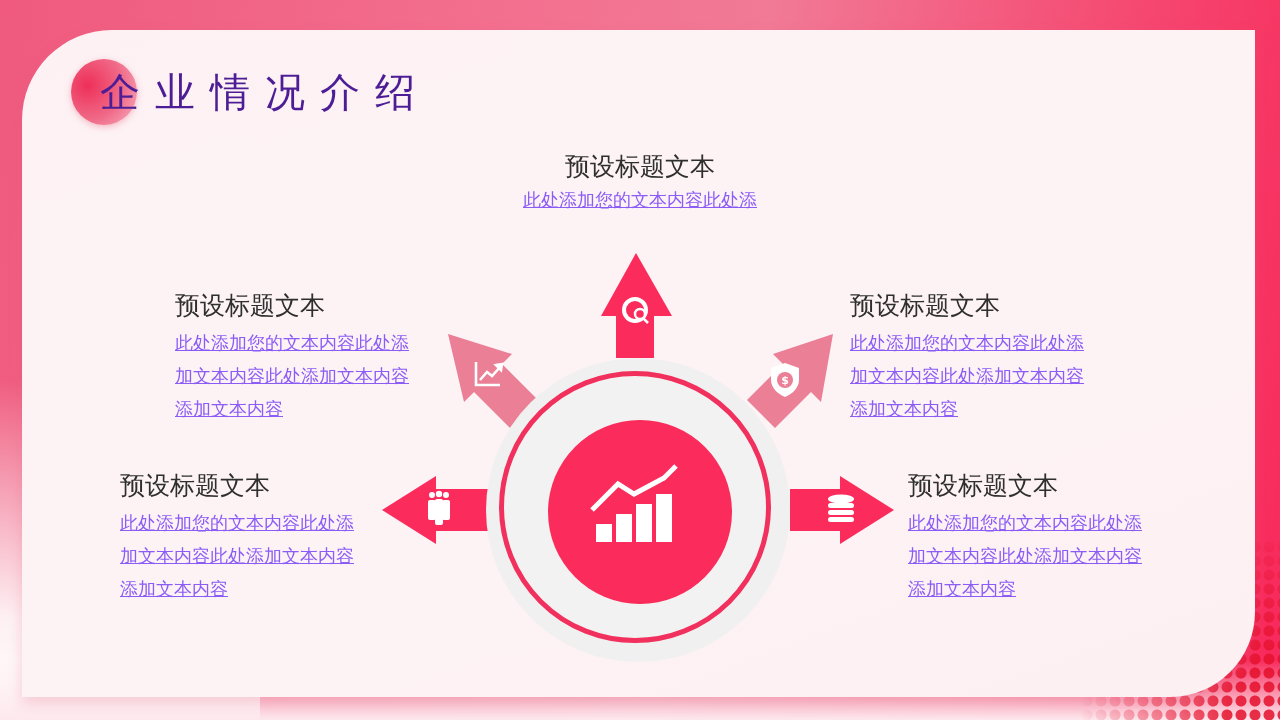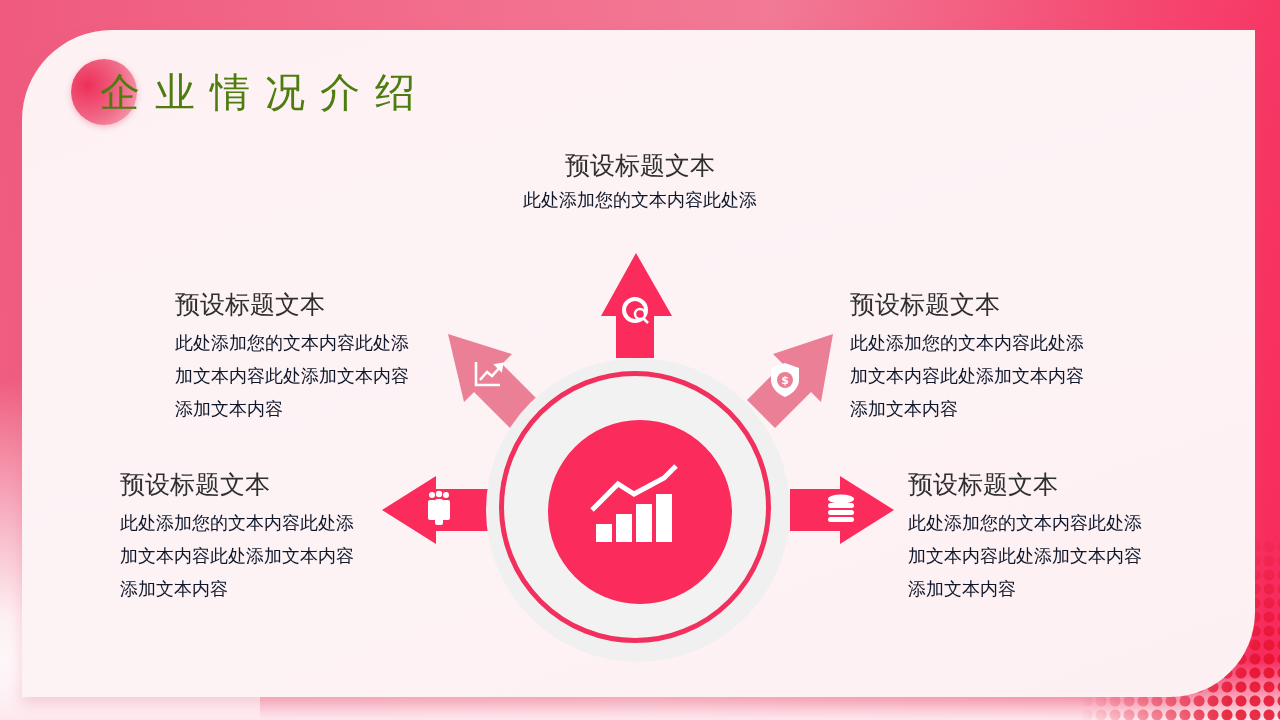--- a/index.html
+++ b/index.html
@@ -15,26 +15,26 @@
     background-image: radial-gradient(circle, #e5102c 0 5px, transparent 6px);
     background-size: 14px 14px; opacity:0.85;
     -webkit-mask-image: radial-gradient(circle at 100% 100%, #000 20%, transparent 75%);
             mask-image: radial-gradient(circle at 100% 100%, #000 20%, transparent 75%); }
   .card { position:absolute; left:22px; top:30px; width:1233px; height:667px;
     background: linear-gradient(160deg, #fdf1f4 0%, #fdf3f5 50%, #fdf0f3 100%);
     border-radius: 90px 0 85px 0; box-shadow: 0 6px 14px rgba(226,90,120,0.25); }
   .title-dot { position:absolute; left:71px; top:59px; width:66px; height:66px; border-radius:50%;
     background: radial-gradient(circle at 25% 40%, #ee2f58 0%, #f06a88 55%, #f8b3c3 100%);
     box-shadow: 0 2px 6px rgba(230,80,110,0.35); }
-  .title { position:absolute; left:100px; top:66px; font-size:40px; color:#4d7c0f;
+  .title { position:absolute; left:100px; top:66px; font-size:40px; color:#4c1d95;
     letter-spacing:15px; line-height:52px; white-space:nowrap; }
 
   .block { position:absolute; color:#3b3b3b; }
-  .block .h { font-size:25px; line-height:32px; color:#2f2f2f; white-space:nowrap;font-family:Liberation Serif, serif; }
-  .block .p { font-size:18px; line-height:33px; color:#0f172a; white-space:nowrap; }
+  .block .h { font-size:25px; line-height:32px; color:#2f2f2f; white-space:nowrap; }
+  .block .p { font-size:18px; line-height:33px; color:#8b5cf6; white-space:nowrap;text-decoration:underline; }
   .block.center { text-align:center; }
 
   .outer-ring { position:absolute; left:486px; top:358px; width:304px; height:304px; border-radius:50%;
     background:#f1f0f1; }
   .pink-ring { position:absolute; left:499px; top:371px; width:272px; height:272px; border-radius:50%;
     border:5px solid #f1305d; box-sizing:border-box; background:#f2f2f2; }
   .core { position:absolute; left:548px; top:420px; width:184px; height:184px; border-radius:50%;
     background:#fb2b5c; }
   .core svg { position:absolute; left:40px; top:40px; }
 

